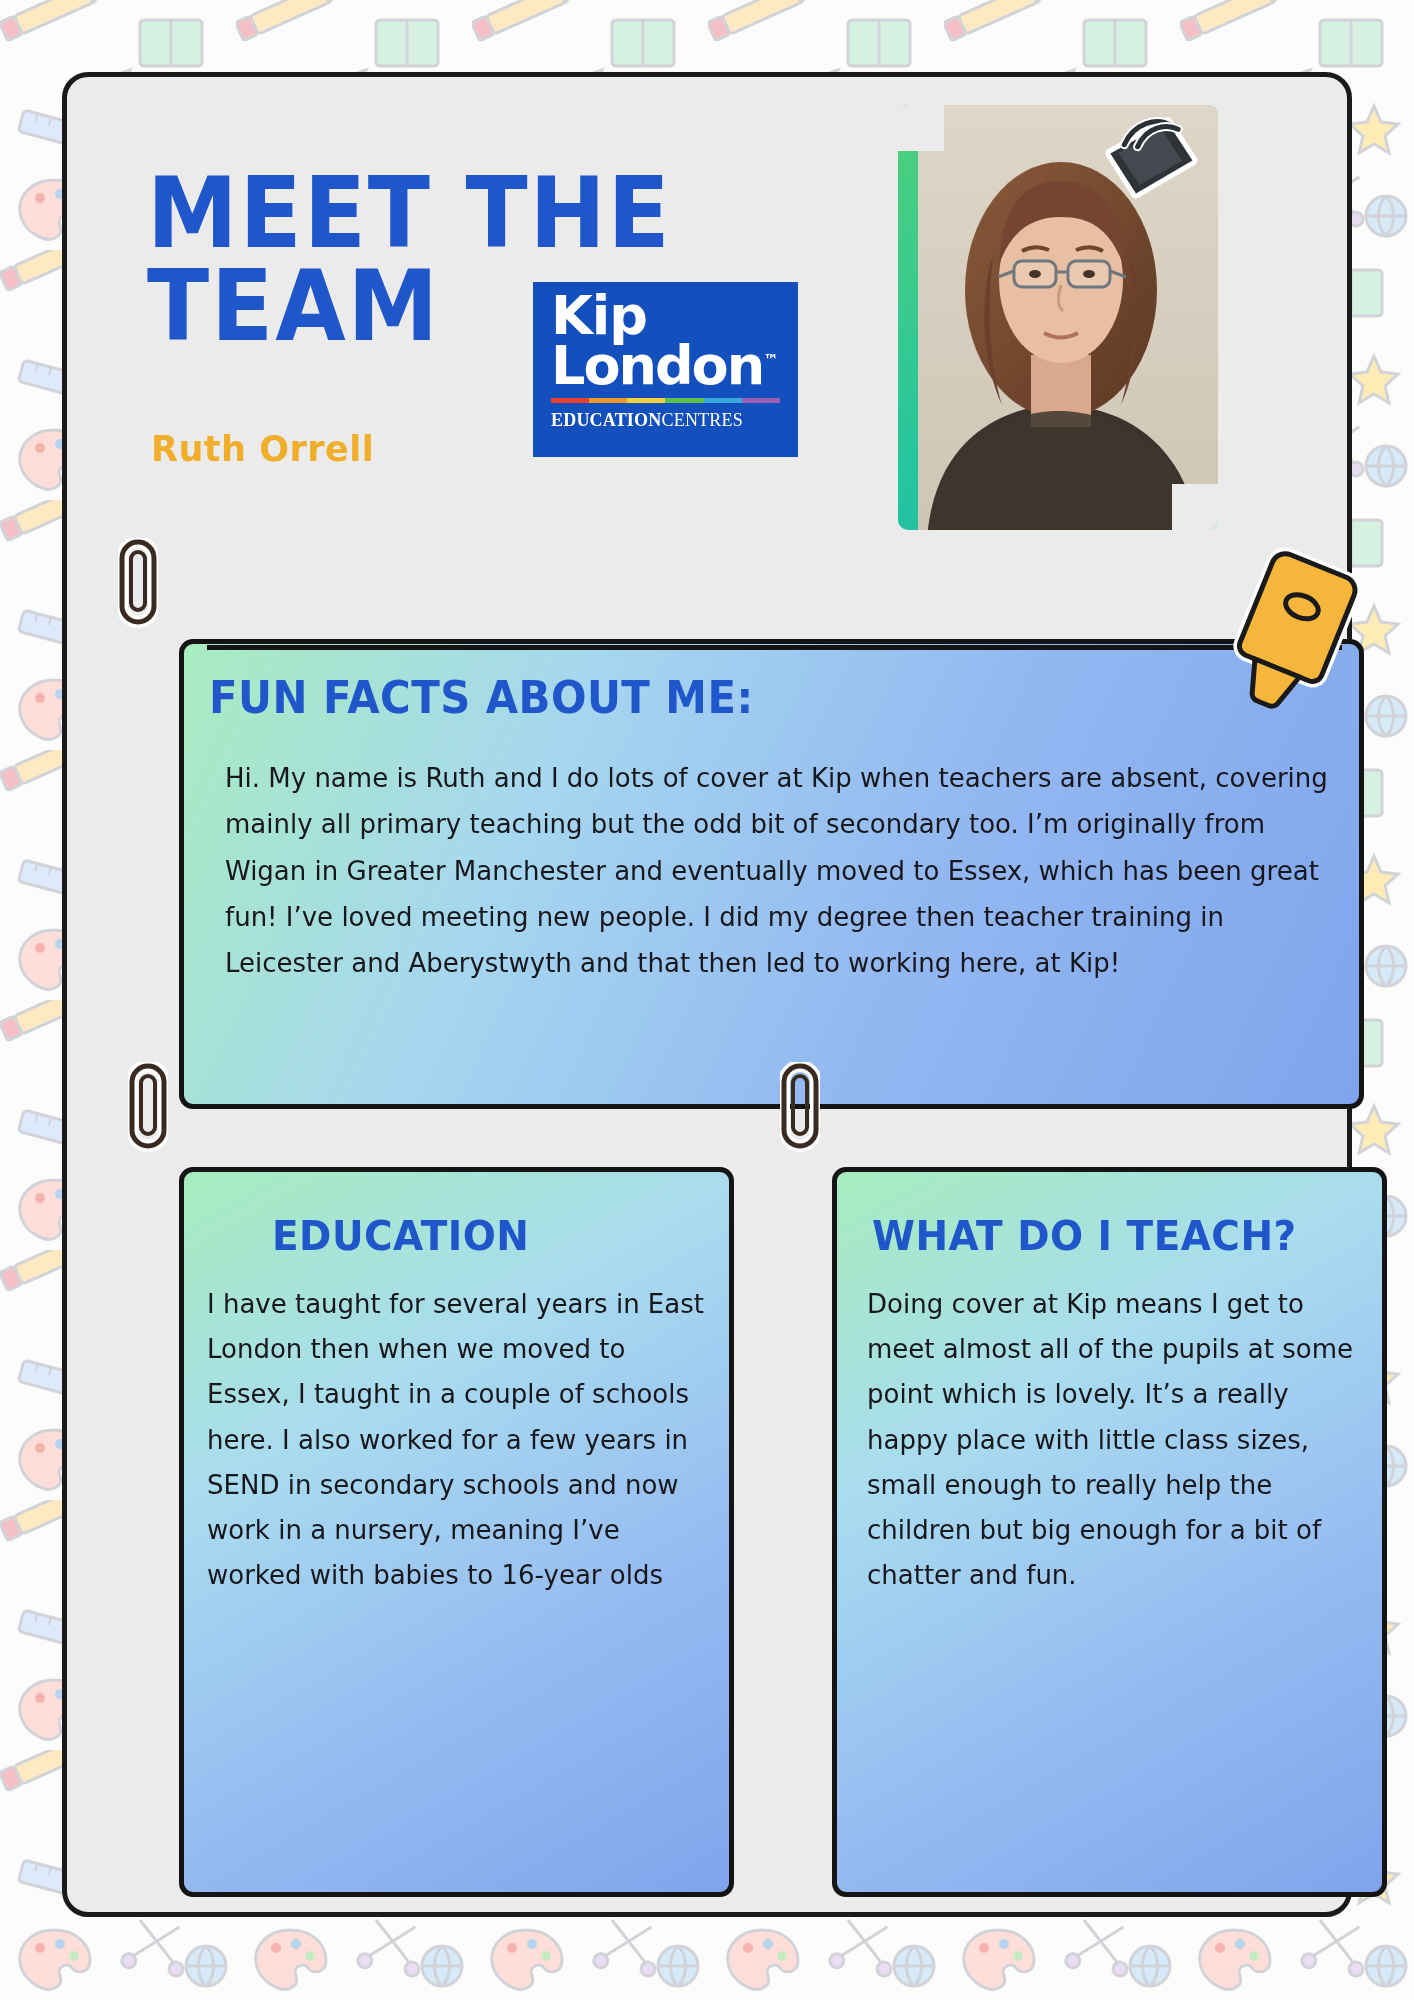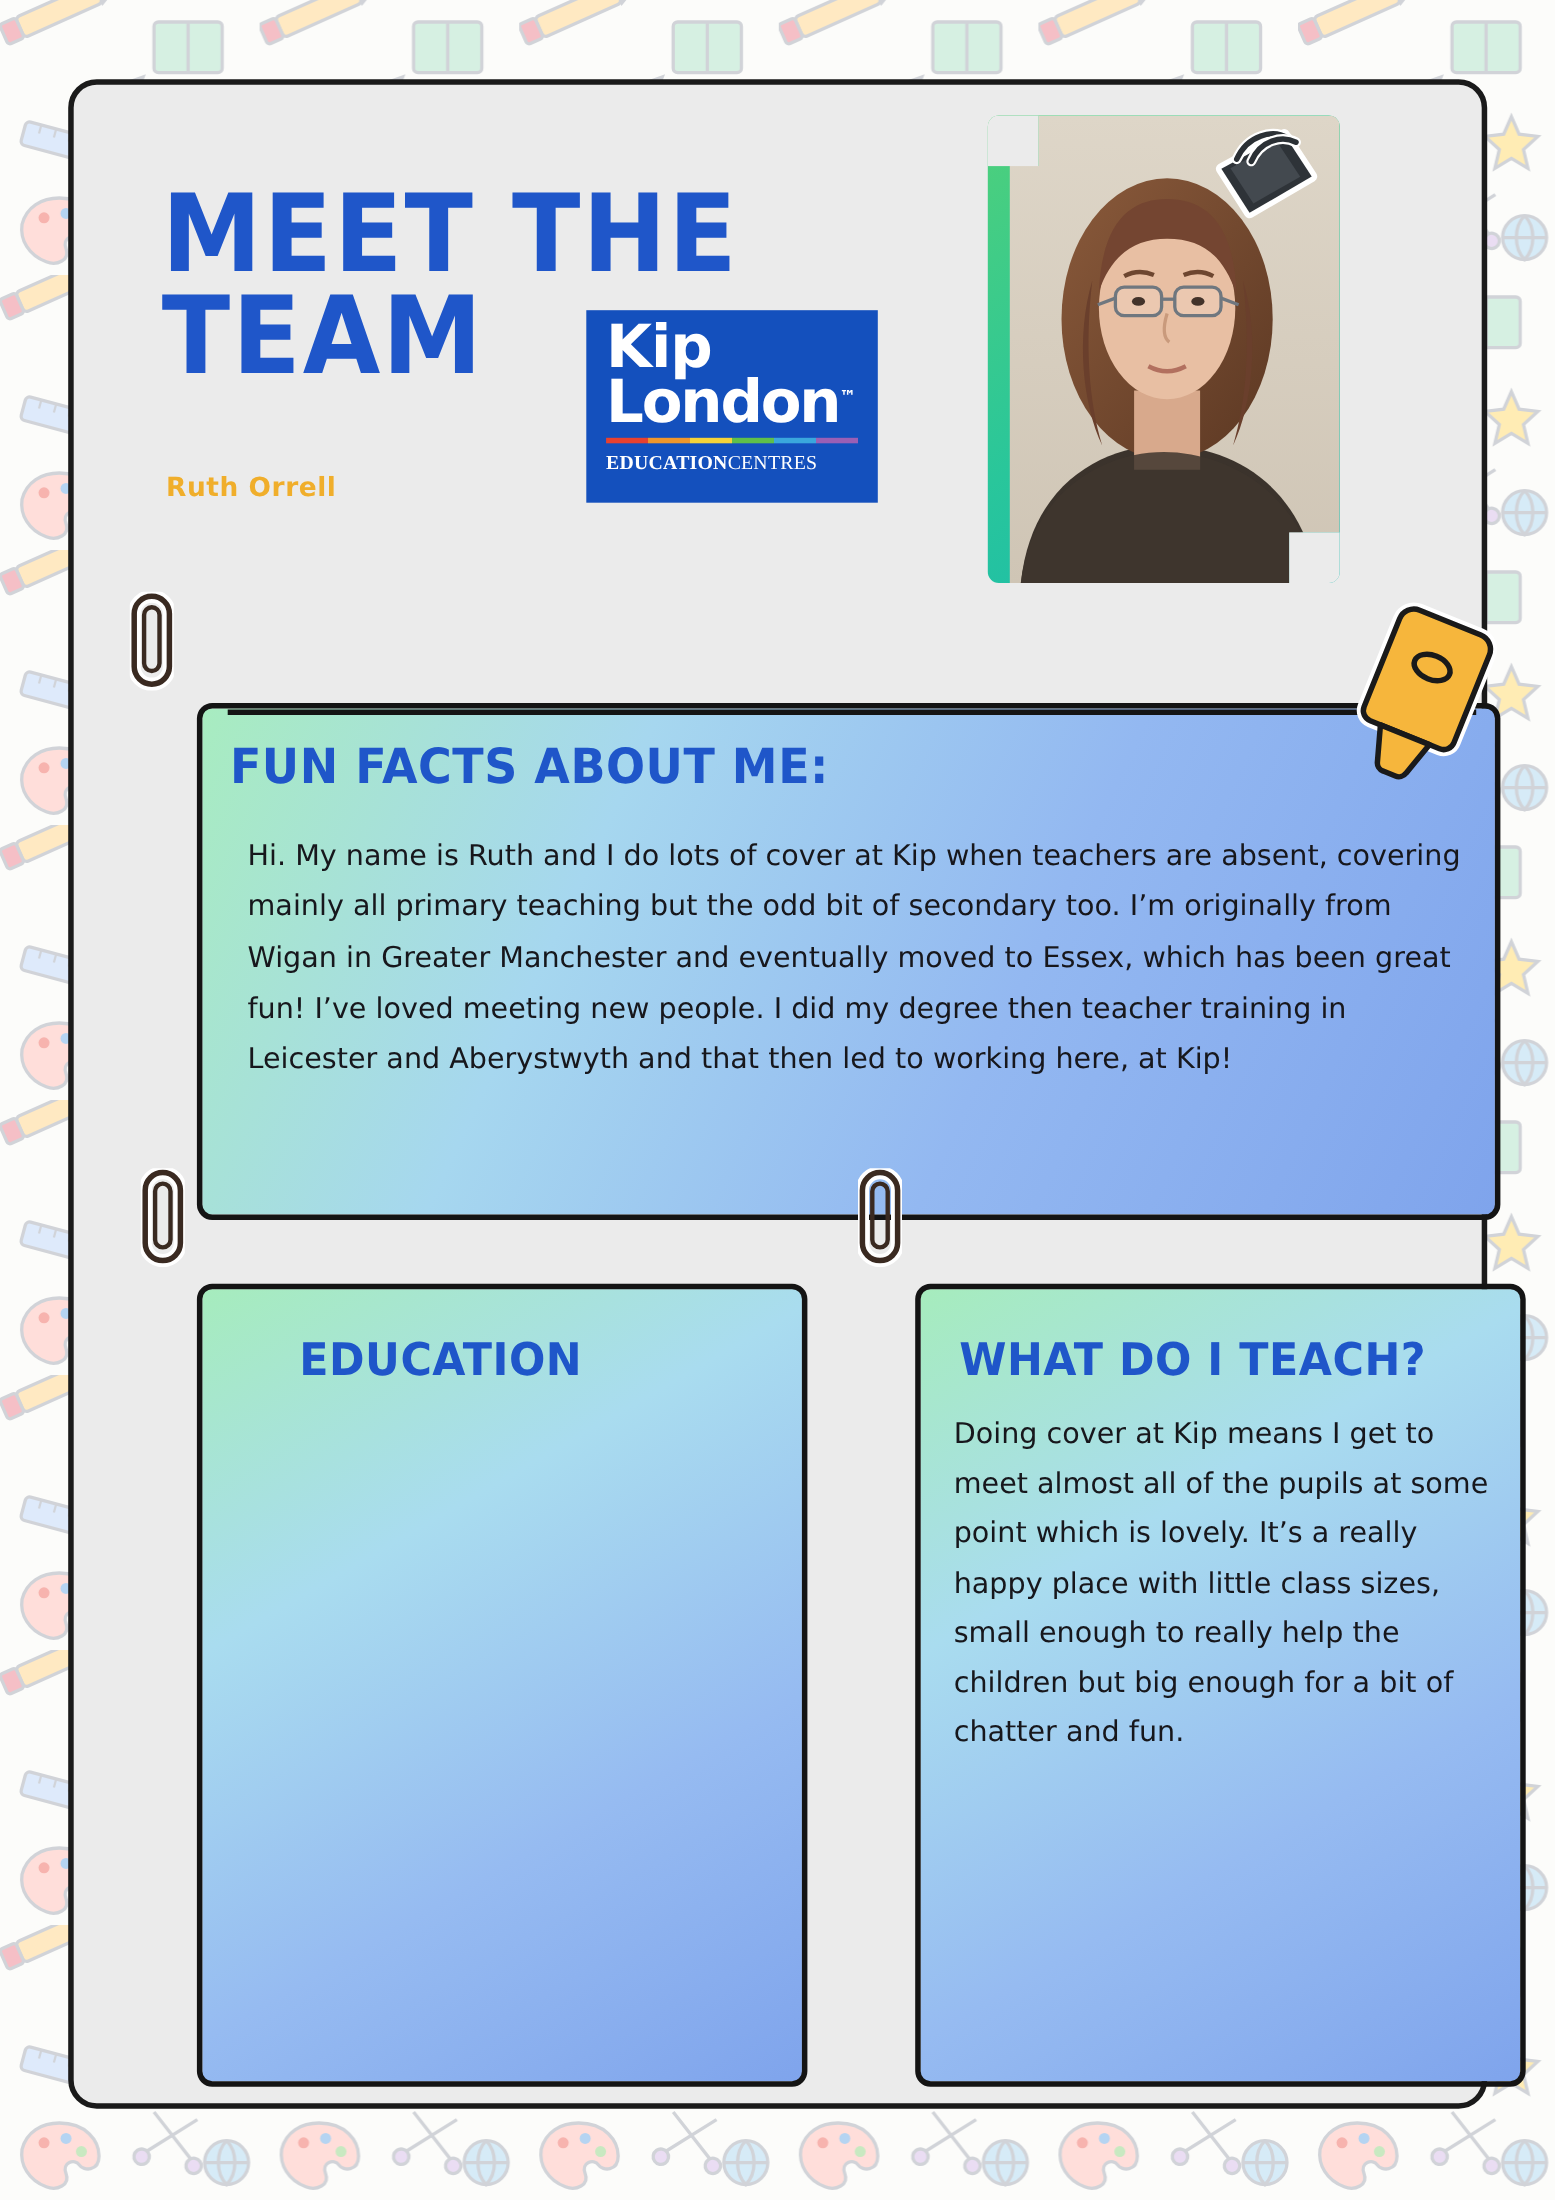--- a/index.html
+++ b/index.html
@@ -64,21 +64,21 @@
     text-transform: uppercase;
     transform: scaleX(0.93);
     transform-origin: left top;
   }
   .subtitle {
     position: absolute;
     left: 84px;
     top: 352px;
     font-family: "DejaVu Sans", sans-serif;
     font-weight: 700;
-    font-size: 24px;
+    font-size: 35px;
     color: #f0ae2b;
     letter-spacing: 0.5px;
   }
 
   
   .logo {
     position: absolute;
     left: 466px;
     top: 205px;
     width: 265px;
@@ -403,20 +403,21 @@
       </div>
     </div>
 
     <div class="panel panel-top"></div>
     <div class="top-rule"></div>
     <div class="panel-heading heading-top">FUN FACTS ABOUT ME:</div>
     <div class="body-text body-top">Hi. My name is Ruth and I do lots of cover at Kip when teachers are absent, covering mainly all primary teaching but the odd bit of secondary too. I’m originally from Wigan in Greater Manchester and eventually moved to Essex, which has been great fun! I’ve loved meeting new people. I did my degree then teacher training in Leicester and Aberystwyth and that then led to working here, at Kip!</div>
 
     <div class="panel panel-left"></div>
     <div class="panel-heading heading-left">EDUCATION</div>
+    <div class="body-text body-left">I have taught for several years in East London then when we moved to Essex, I taught in a couple of schools here. I also worked for a few years in SEND in secondary schools and now work in a nursery, meaning I’ve worked with babies to 16-year olds</div>
 
     <div class="panel panel-right"></div>
     <div class="panel-heading heading-right">WHAT DO I TEACH?</div>
     <div class="body-text body-right">Doing cover at Kip means I get to meet almost all of the pupils at some point which is lovely. It’s a really happy place with little class sizes, small enough to really help the children but big enough for a bit of chatter and fun.</div>
 
     <svg class="binder-clip" viewBox="0 0 110 110">
       <g transform="rotate(-18 55 55)">
         <path d="M18 34 L82 22 L94 66 L30 80 Z" fill="#ffffff" stroke="#ffffff" stroke-width="10" stroke-linejoin="round"></path>
         <path d="M18 34 L82 22 L94 66 L30 80 Z" fill="#2e3338"></path>
         <path d="M26 36 L74 27 L84 63 L36 73 Z" fill="#43494f"></path>

